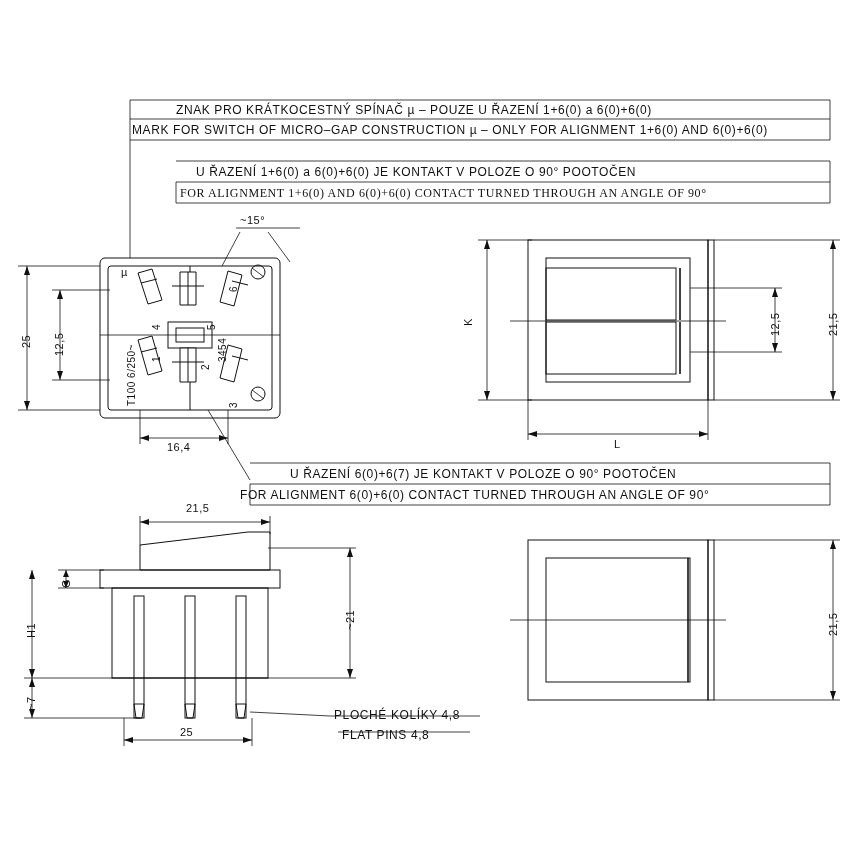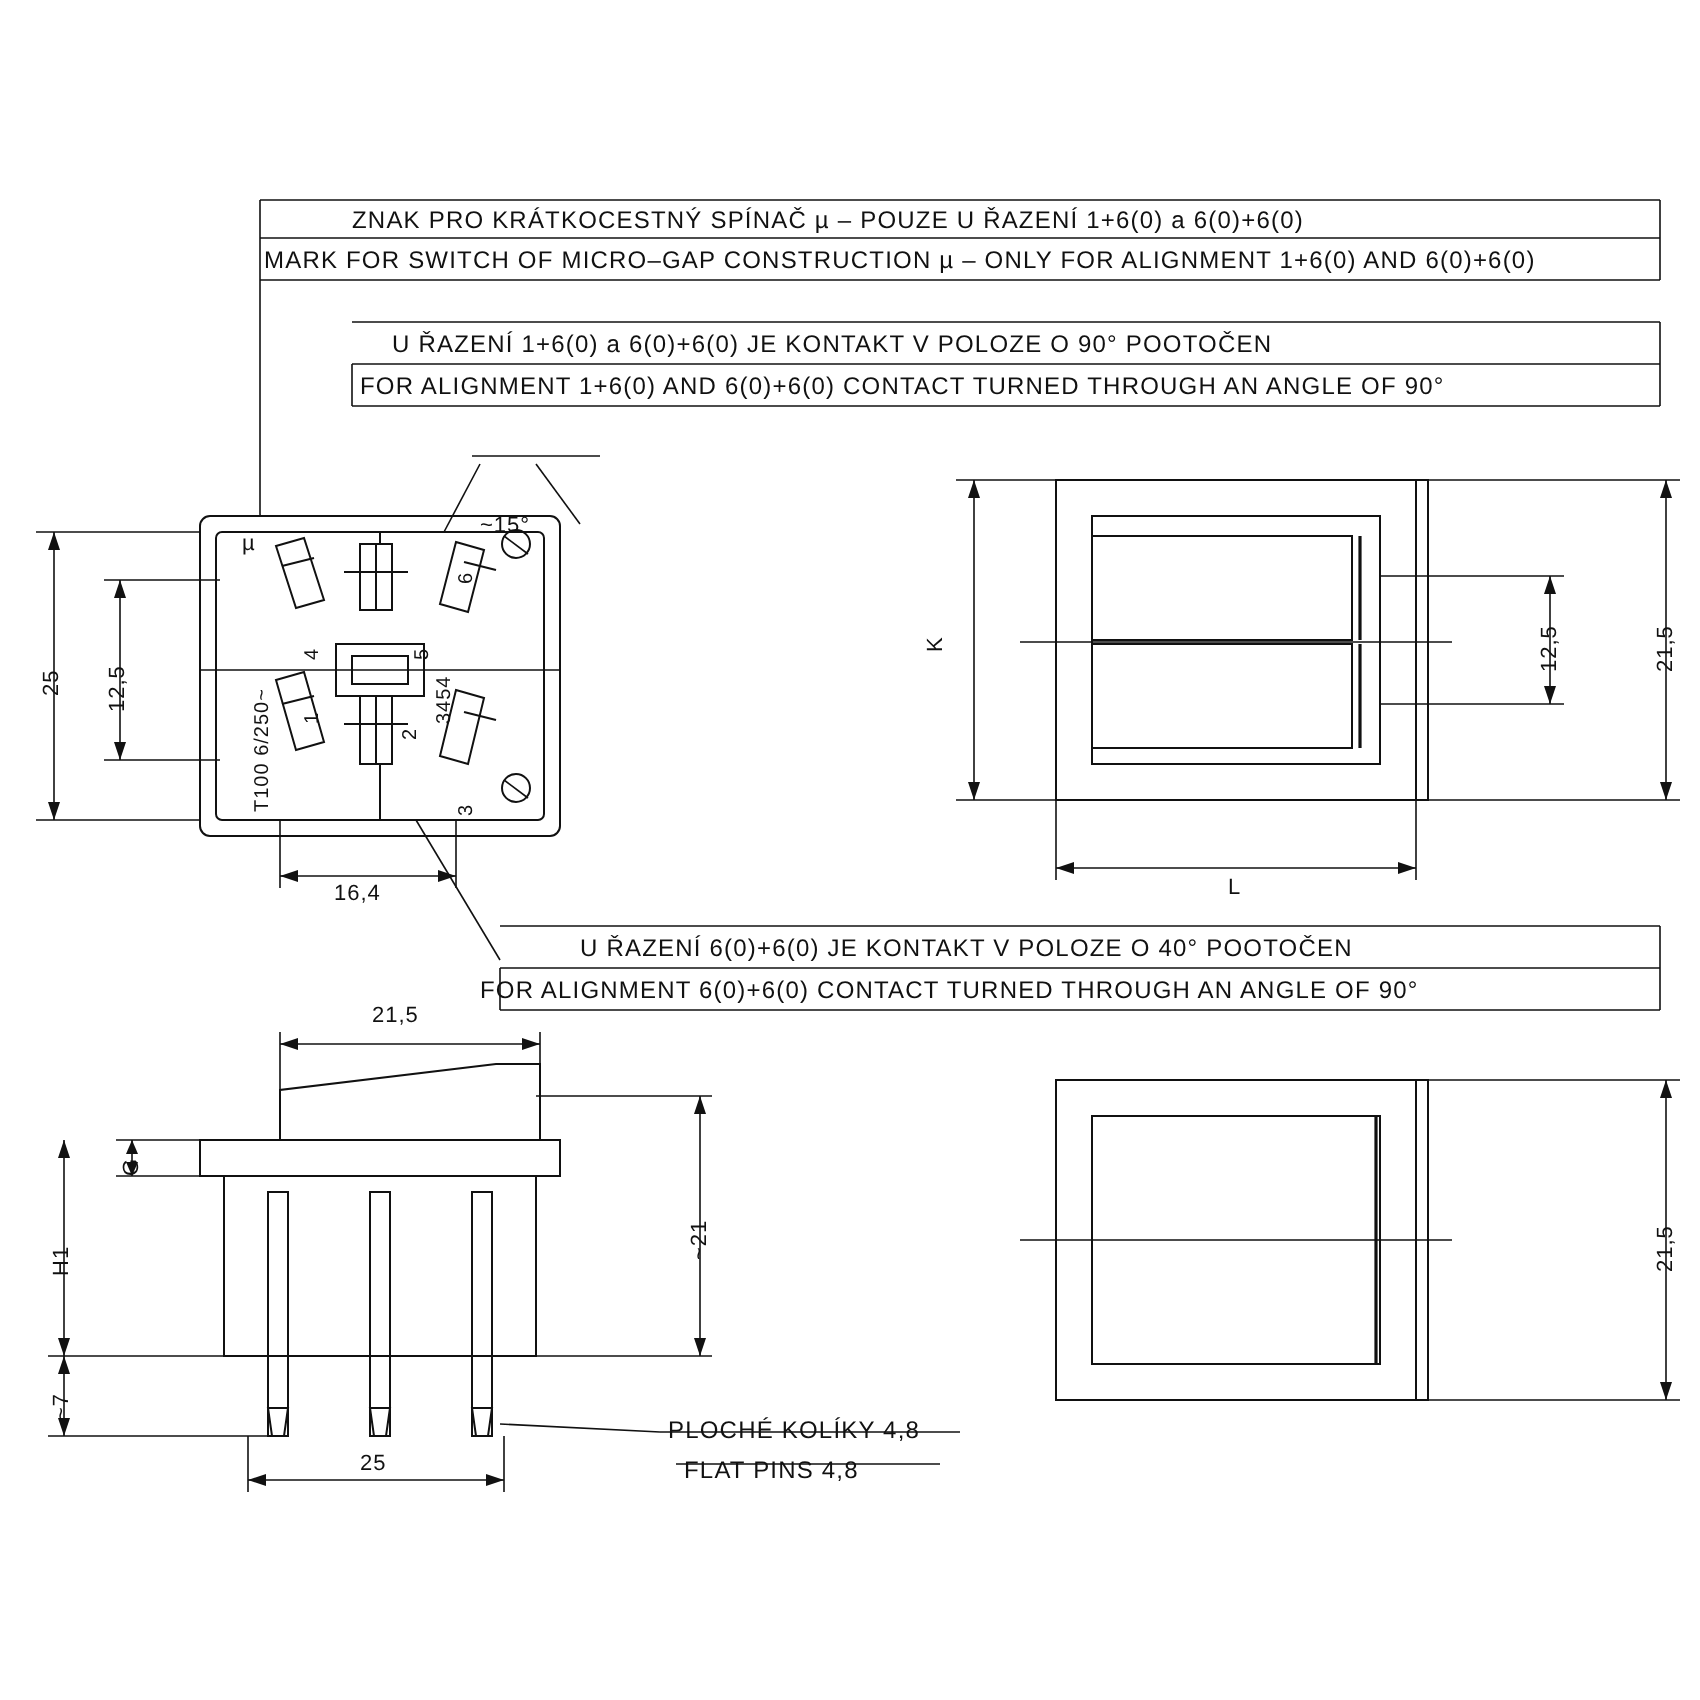--- a/index.html
+++ b/index.html
@@ -227,25 +227,25 @@
     <path class="fillb" d="M833,540 l-3,9 l6,0 z"></path>
     <path class="fillb" d="M833,700 l-3,-9 l6,0 z"></path>
     <line class="lnT" x1="714" y1="540" x2="840" y2="540"></line>
     <line class="lnT" x1="714" y1="700" x2="840" y2="700"></line>
 
   </svg>
 
   <div class="note" style="left:176px;top:103px;">ZNAK PRO KRÁTKOCESTNÝ SPÍNAČ µ – POUZE U ŘAZENÍ 1+6(0) a 6(0)+6(0)</div>
   <div class="note" style="left:132px;top:123px;text-align:center;">MARK FOR SWITCH OF MICRO–GAP CONSTRUCTION µ – ONLY FOR ALIGNMENT 1+6(0) AND 6(0)+6(0)</div>
   <div class="note" style="left:196px;top:165px;">U ŘAZENÍ   1+6(0) a 6(0)+6(0) JE KONTAKT V POLOZE O 90° POOTOČEN</div>
-  <div class="note" style="left:180px;top:186px;">FOR ALIGNMENT 1+6(0) AND 6(0)+6(0) CONTACT TURNED THROUGH AN ANGLE OF 90°</div>
-  <div class="note" style="left:290px;top:467px;">U ŘAZENÍ  6(0)+6(0) JE KONTAKT V POLOZE O 40° POOTOČEN</div>
+  <div class="note" style="left:180px;top:186px;font-family:Liberation Serif, serif;">FOR ALIGNMENT 1+6(0) AND 6(0)+6(0) CONTACT TURNED THROUGH AN ANGLE OF 90°</div>
+  <div class="note" style="left:290px;top:467px;">U ŘAZENÍ  6(0)+6(7) JE KONTAKT V POLOZE O 90° POOTOČEN</div>
   <div class="note" style="left:240px;top:488px;">FOR ALIGNMENT 6(0)+6(0) CONTACT TURNED THROUGH AN ANGLE OF   90°</div>
 
-  <div class="lbl" style="left:240px;top:214px;margin-top:43px;">~15°</div>
+  <div class="lbl" style="left:240px;top:214px;">~15°</div>
   <div class="lbl" style="left:121px;top:266px;">µ</div>
 
   <div class="lbl small rot90" style="left:126px;top:406px;">T100 6/250~</div>
   <div class="lbl small rot90" style="left:151px;top:362px;">1</div>
   <div class="lbl small rot90" style="left:200px;top:370px;">2</div>
   <div class="lbl small rot90" style="left:228px;top:408px;">3</div>
   <div class="lbl small rot90" style="left:151px;top:330px;">4</div>
   <div class="lbl small rot90" style="left:206px;top:330px;">5</div>
   <div class="lbl small rot90" style="left:228px;top:292px;">6</div>
   <div class="lbl small rot90" style="left:217px;top:362px;">3454</div>

